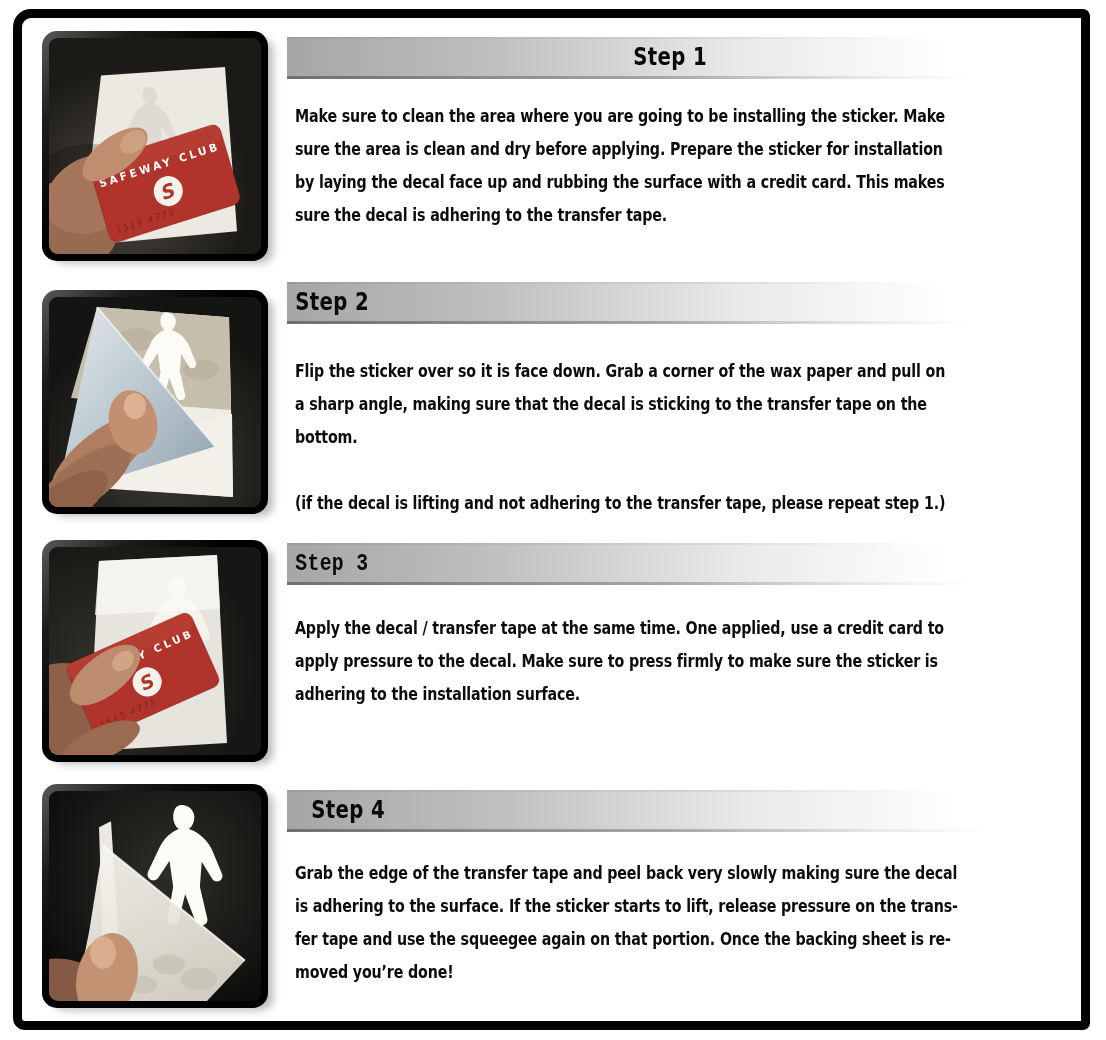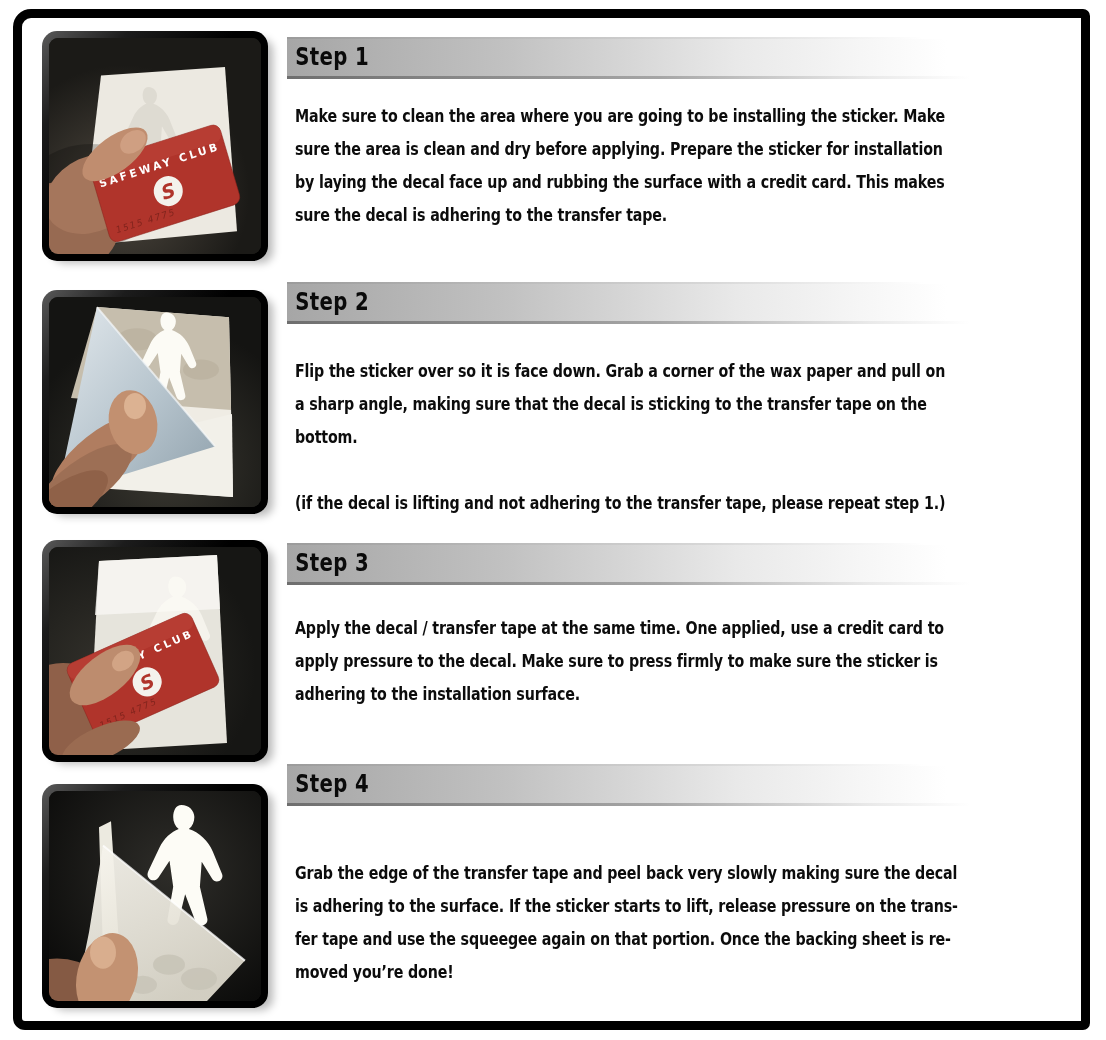--- a/index.html
+++ b/index.html
@@ -34,21 +34,21 @@
     background:linear-gradient(to right,var(--bar_gray,#a6a6a6) 0%,#c1c1c1 28%,#e9e9e9 58%,#ffffff 85%);
   }
   .step-bar::before{
     content:"";position:absolute;left:0;right:0;top:-2px;height:2px;
     background:linear-gradient(to right,#9b9b9b,#d8d8d8 55%,#ffffff 82%);
   }
   .step-bar::after{
     content:"";position:absolute;left:0;right:0;bottom:-3px;height:3px;
     background:linear-gradient(to right,#6e6e6e,#a6a6a6 48%,#e9e9e9 75%,#ffffff 88%);
   }
-  .sb1{top:39px;} .sb2{top:284px;} .sb3{top:545px;} .sb4{top:766px;}
+  .sb1{top:39px;text-align:center;} .sb2{top:284px;} .sb3{top:545px;font-family:Liberation Mono, monospace;} .sb4{top:792px;padding-left:16px;}
   .step-title{
     display:inline-block;transform:scaleX(.82);transform-origin:0 50%;
     font-weight:bold;font-size:24px;line-height:37px;padding-left:10px;color:#0a0a0a;
     letter-spacing:.5px;white-space:nowrap;
   }
   
   .step-body{
     position:absolute;left:295px;width:1160px;
     font-weight:bold;font-size:18.5px;line-height:33px;color:#0c0c0c;
     white-space:pre-line;letter-spacing:-.2px;

